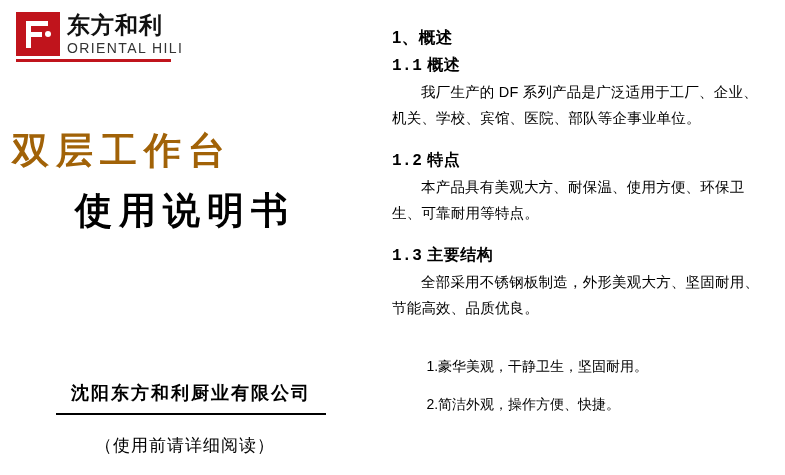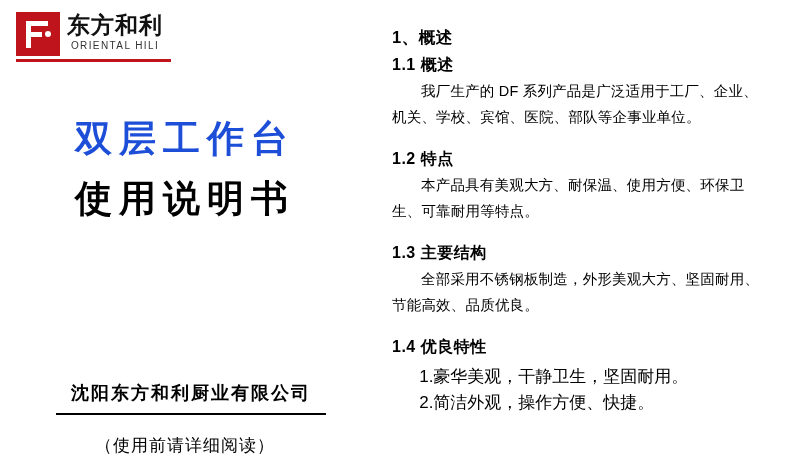--- a/index.html
+++ b/index.html
@@ -83,41 +83,40 @@
     justify-content: flex-start;
   }
   .logo-cn {
     font-size: 23px;
     font-weight: bold;
     letter-spacing: 1px;
     line-height: 26px;
     color: #111111;
   }
   .logo-en {
-    font-size: 10px;
+    font-size: 14px;
     letter-spacing: 1.4px;
     color: #333333;
     text-align: center;
     margin-top: 2px;
   }
   .logo-underline {
     margin-top: 3px;
     width: 155px;
     height: 3px;
     background: #c0141c;
     margin-left: 4px;
   }
   .cover-title {
-    margin-top: 48px;
-    text-align: center;
+    margin-top: 60px;
     font-size: 37px;
     font-weight: bold;
     letter-spacing: 7px;
     line-height: 58px;
-    color: #1d4ed8;
+    color: #a16207;
   }
   .cover-subtitle {
     margin-top: 2px;
     text-align: center;
     font-size: 37px;
     font-weight: bold;
     letter-spacing: 7px;
     line-height: 58px;
     color: #000000;
   }
@@ -164,37 +163,37 @@
     letter-spacing: 0.5px;
     margin: 0 0 2px 0;
   }
   .sub-head {
     font-weight: bold;
     font-size: 16px;
     letter-spacing: 0.5px;
     margin: 0;
   }
   .sub-head .num {
-    font-family: Liberation Sans, sans-serif;
+    font-family: Liberation Mono, monospace;
     font-weight: bold;
   }
   .para {
     margin: 0;
     text-indent: 2em;
     font-size: 14.5px;
     line-height: 26px;
     letter-spacing: 0.2px;
   }
   .block {
     margin-bottom: 16px;
   }
   .list-line {
-    margin: 0;
+    margin: 12px;
     text-indent: 1.6em;
-    font-size: 17px;
+    font-size: 14px;
     line-height: 26px;
   }
   .gap-sm { height: 4px; }
 </style>
 </head>
 <body>
 
 <div class="page">
 
   <div class="cover">
@@ -246,23 +245,19 @@
 
     <div class="block">
       <div class="sub-head">
         <span class="num">1.3</span>
         <span>主要结构</span>
       </div>
       <p class="para">全部采用不锈钢板制造，外形美观大方、坚固耐用、节能高效、品质优良。</p>
     </div>
 
     <div class="block">
-      <div class="sub-head">
-        <span class="num">1.4</span>
-        <span>优良特性</span>
-      </div>
       <div class="gap-sm"></div>
       <p class="list-line">1.豪华美观，干静卫生，坚固耐用。</p>
       <p class="list-line">2.简洁外观，操作方便、快捷。</p>
     </div>
 
   </div>
 </div>
 
 </body></html>

